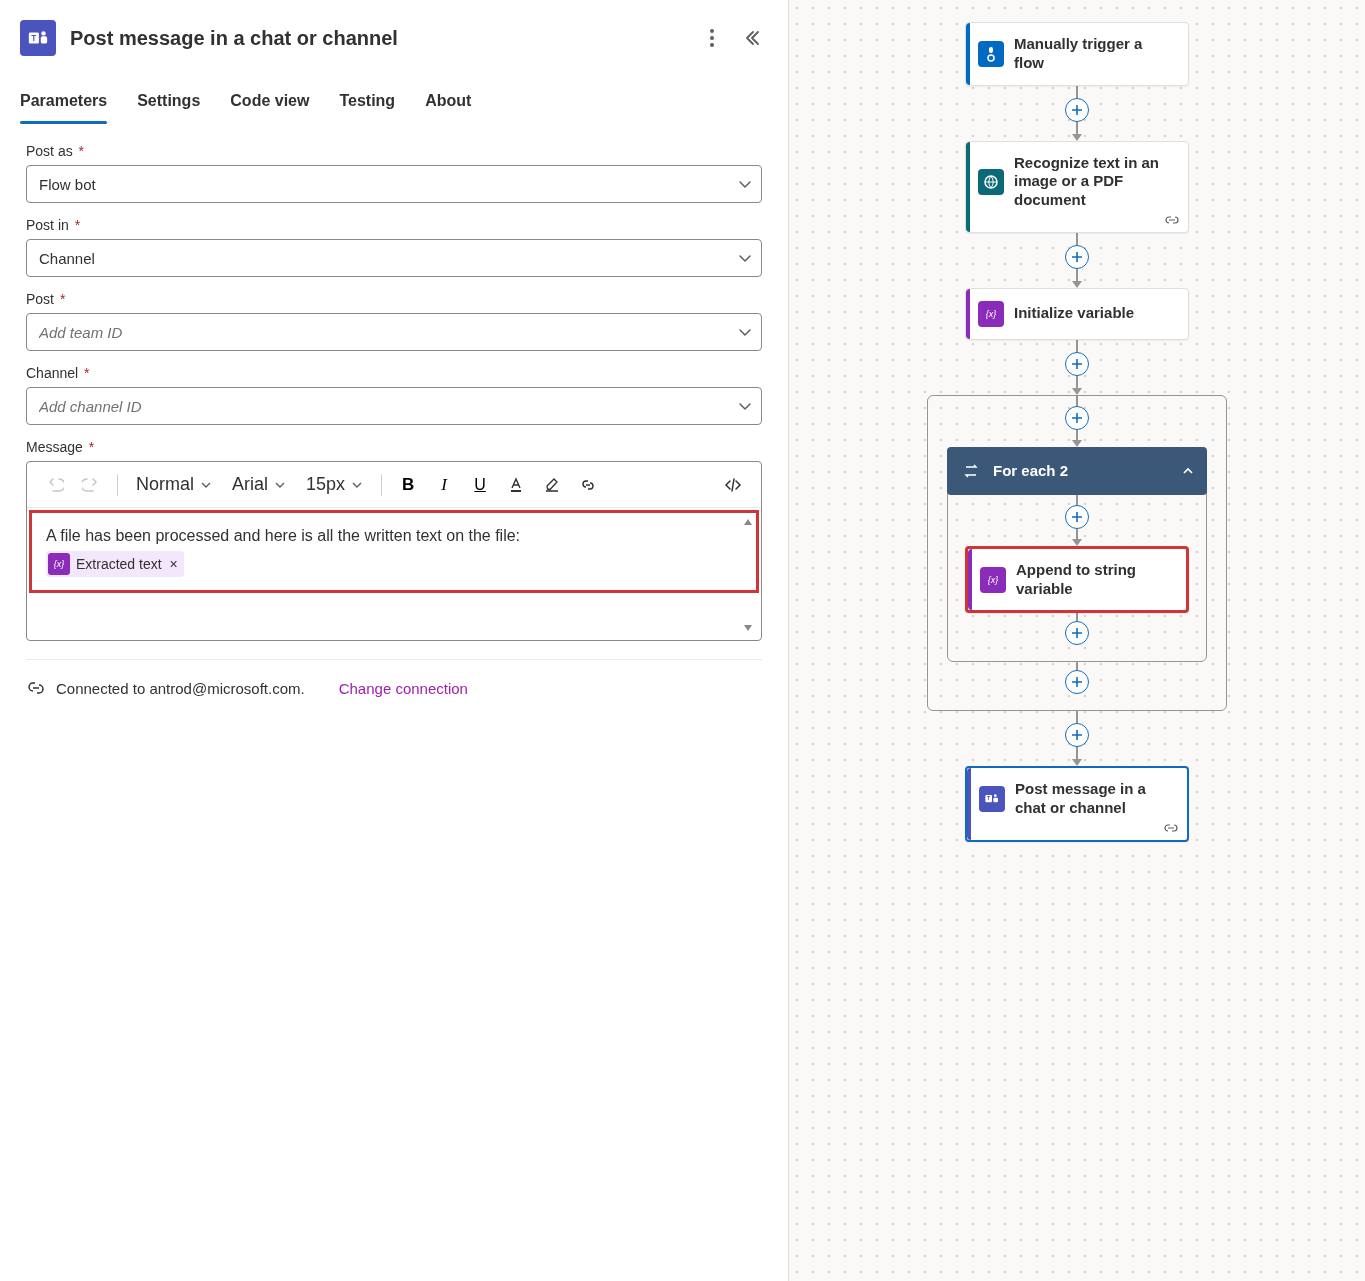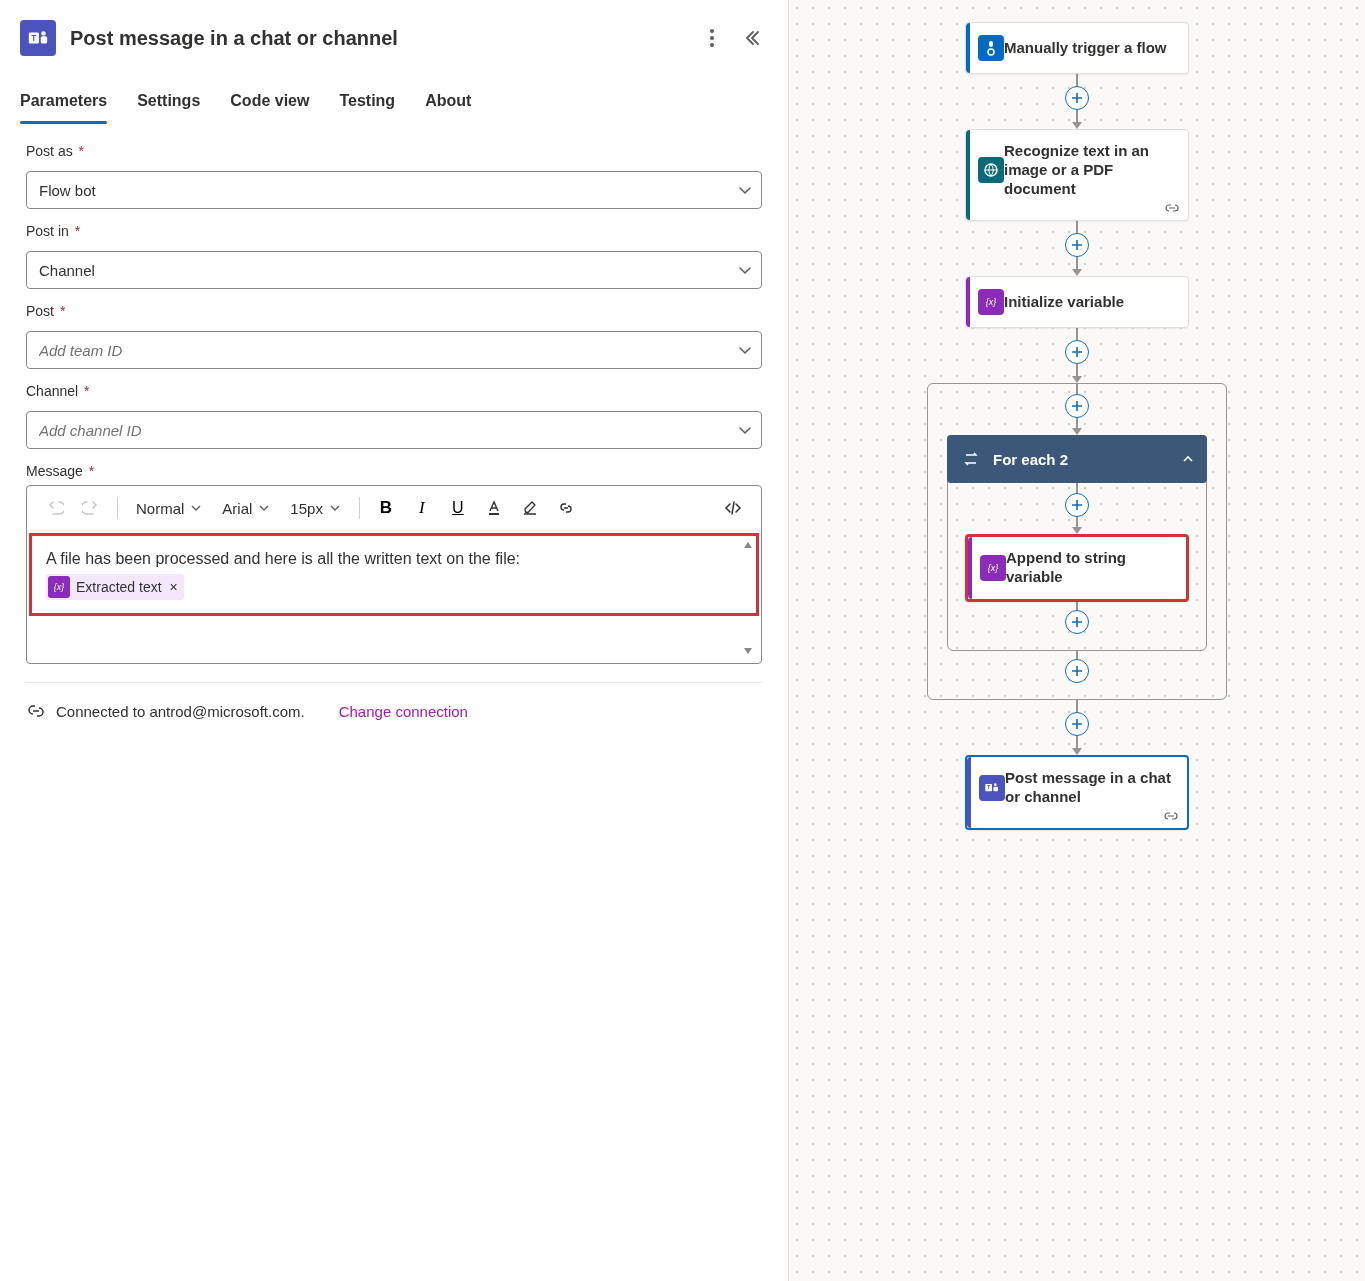--- a/index.html
+++ b/index.html
@@ -16,49 +16,49 @@
   .icon-btn { width: 32px; height: 32px; display: flex; align-items: center; justify-content: center; cursor: pointer; border: none; background: transparent; }
 
   .tabs { display: flex; gap: 30px; padding: 0 20px; border-bottom: 1px solid transparent; margin-top: 8px; }
   .tab { padding: 12px 0 14px 0; font-size: 16px; font-weight: 600; color: #323130; cursor: pointer; position: relative; }
   .tab.active::after { content: ""; position: absolute; left: 0; right: 0; bottom: 0; height: 3px; background: #0f6cbd; border-radius: 2px; }
 
   .form { padding: 18px 26px; }
   .field { margin-bottom: 14px; }
   .field-label { font-size: 14px; color: #323130; margin-bottom: 6px; display: block; }
   .req { color: #a4262c; margin-left: 2px; }
-  .select-wrap { position: relative; margin-top: 12px; }
+  .select-wrap { position: relative; }
   .select, .input { width: 100%; height: 38px; border: 1px solid #8a8886; border-radius: 4px; padding: 0 36px 0 12px; font-size: 15px; background: #fff; color: #323130; }
   .input::placeholder { color: #717171; font-style: italic; }
   .chev { position: absolute; right: 10px; top: 50%; transform: translateY(-50%); pointer-events: none; }
 
   
   .rte { border: 1px solid #8a8886; border-radius: 4px; overflow: hidden; }
   .rte-toolbar { display: flex; align-items: center; gap: 8px; padding: 8px 14px; border-bottom: 1px solid #edebe9; }
   .rte-toolbar .sep { width: 1px; height: 22px; background: #d2d0ce; margin: 0 4px; }
-  .rte-dd { display: flex; align-items: center; gap: 6px; font-size: 15px; padding: 4px 6px; cursor: pointer; }
+  .rte-dd { display: flex; align-items: center; gap: 6px; font-size: 18px; padding: 4px 6px; cursor: pointer; }
   .rte-btn { width: 28px; height: 28px; display: flex; align-items: center; justify-content: center; cursor: pointer; border: none; background: transparent; }
   .rte-code { margin-left: auto; }
   .rte-body { position: relative; padding: 0; min-height: 130px; }
   .rte-content { padding: 12px 34px 12px 14px; font-size: 16px; line-height: 1.4; border: 3px solid #d13438; margin: 2px; min-height: 60px; }
   .rte-content .msg-text { color: #323130; }
   .token { display: inline-flex; align-items: center; background: #f3e8fb; border-radius: 3px; padding: 2px 6px 2px 2px; margin-top: 4px; gap: 6px; font-size: 14px; }
   .token-icon { width: 22px; height: 22px; background: #8b2bb9; border-radius: 3px; display: flex; align-items: center; justify-content: center; }
   .token-x { color: #323130; cursor: pointer; margin-left: 2px; }
   .rte-scroll { position: absolute; right: 2px; top: 6px; bottom: 6px; width: 22px; display: flex; flex-direction: column; justify-content: space-between; align-items: center; }
 
   .divider { height: 1px; background: #edebe9; margin: 18px 0; }
   .conn-row { display: flex; align-items: center; gap: 10px; font-size: 15px; }
   .conn-link { color: #a21caf; margin-left: 24px; cursor: pointer; }
 
   
   .right-panel { flex: 1; background: #faf9f8; background-image: radial-gradient(#d0d0d0 1px, transparent 1px); background-size: 16px 16px; position: relative; padding-top: 22px; border-left: 1px solid #e1dfdd; }
   .canvas { display: flex; flex-direction: column; align-items: center; position: relative; }
 
-  .card { background: #fff; border: 1px solid #e1dfdd; border-radius: 4px; width: 224px; display: flex; align-items: center; padding: 12px; position: relative; box-shadow: 0 1px 2px rgba(0,0,0,0.06); }
+  .card { background: #fff; border: 1px solid #e1dfdd; border-radius: 4px; width: 224px; display: flex; align-items: center; gap: 10px; padding: 12px; position: relative; box-shadow: 0 1px 2px rgba(0,0,0,0.06); }
   .card .accent { position: absolute; left: 0; top: 0; bottom: 0; width: 4px; border-radius: 4px 0 0 4px; }
   .card .cicon { width: 26px; height: 26px; border-radius: 4px; display: flex; align-items: center; justify-content: center; flex-shrink: 0; }
   .card .ctitle { font-size: 15px; font-weight: 600; line-height: 1.25; }
   .card.selected { border: 2px solid #0f6cbd; }
   .card.highlighted { border: 3px solid #d13438; }
   .card .link-badge { position: absolute; right: 8px; bottom: 6px; }
 
   .arrow-wrap { display: flex; flex-direction: column; align-items: center; }
   .vline { width: 2px; background: #979593; }
   .arrowhead { width: 0; height: 0; border-left: 5px solid transparent; border-right: 5px solid transparent; border-top: 7px solid #979593; }

